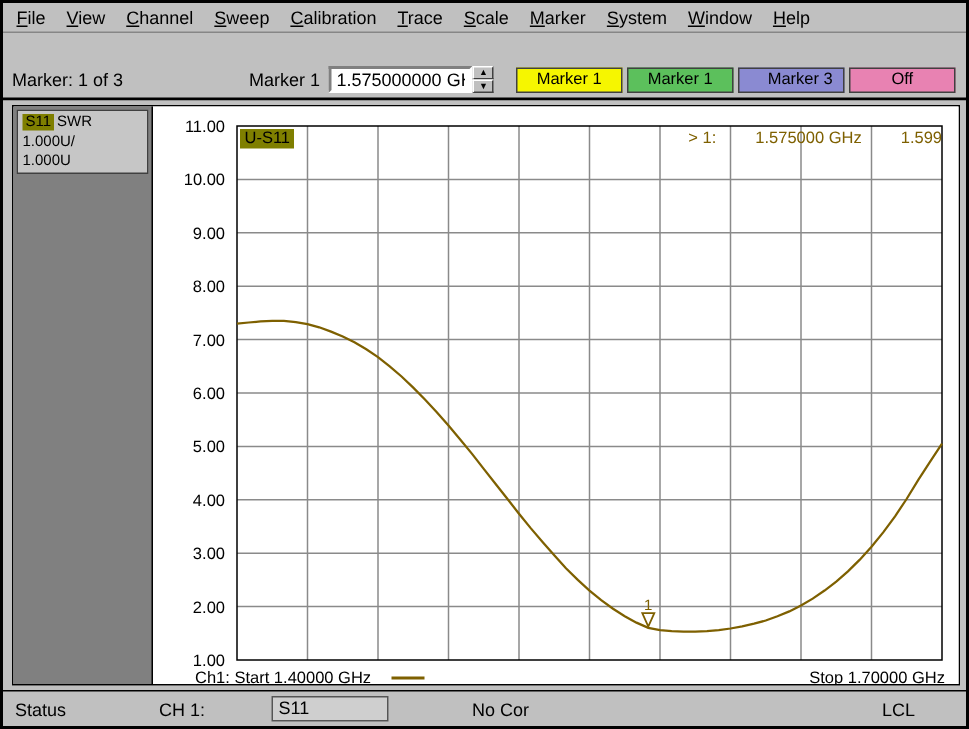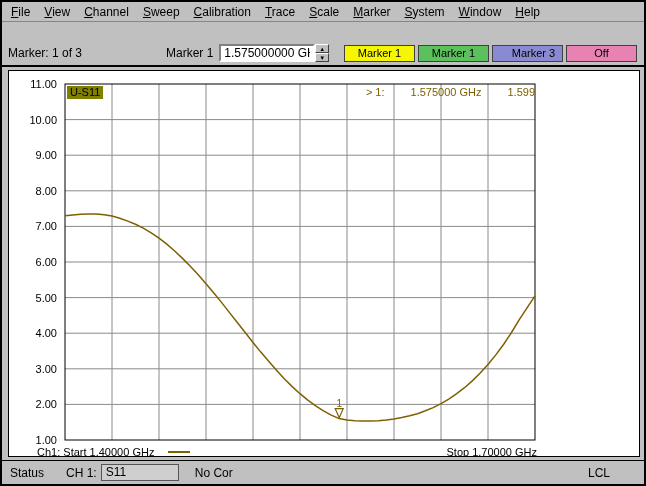--- a/index.html
+++ b/index.html
@@ -75,21 +75,21 @@
   .chart-footer {
     position: absolute; left: 28px; top: 374px; width: 500px; height: 14px;
     display: flex; align-items: center; font-size: 11px; color: #000;
   }
   .trace-style-indicator { width: 22px; height: 2px; margin-left: 14px; }
   .footer-spacer { flex: 1; }
   
   .statusbar {
     height: 24px; border-top: 1px solid #000;
     display: flex; align-items: center; font-size: 12px;
-    padding: 0 8px; background: #c0c0c0; color:#000;
+    padding: 0 8px; background: #c0c0c0; color:#000;gap:40px;
   }
   .statusbar .chan { margin-left: 22px; margin-right: 4px; }
   .meas-box {
     width: 78px; height: 17px; line-height: 15px;
     border: 1px solid #555; background: #cfcfcf; padding: 0 4px;
   }
   .nocor { margin-left: 16px; }
   .statusbar-spacer { flex: 1; }
   .lcl { margin-right: 26px; }
 </style>
@@ -125,20 +125,29 @@
     <div class="marker-button-row">
         <div class="marker-btn" style="background: rgb(246, 246, 0); color: rgb(0, 0, 0);">Marker 1</div>
         <div class="marker-btn" style="background: rgb(92, 192, 92); color: rgb(0, 0, 0);">Marker 1</div>
         <div class="marker-btn" style="background: rgb(138, 138, 210); color: rgb(0, 0, 0); padding-left: 12px;">Marker 3</div>
         <div class="marker-btn" style="background: rgb(232, 130, 178); color: rgb(0, 0, 0);">Off</div>
       </div>
   </div>
 
   <div class="main">
     <div class="main-inner">
+      <div class="sidebar">
+        <div class="trace-box">
+          <div>
+            <span class="trace-chip-sm" style="background: rgb(127, 127, 0); color: rgb(0, 0, 0);">S11</span><span>SWR</span>
+          </div>
+          <div>1.000U/</div>
+          <div>1.000U</div>
+        </div>
+      </div>
 
       <div class="chart-panel">
         <svg id="graticule-svg" width="537" height="404" viewBox="0 0 537 404">
             <line x1="103.0" y1="13" x2="103.0" y2="369" stroke="#8a8a8a" stroke-width="1"></line>
             <line x1="56" y1="48.6" x2="526" y2="48.6" stroke="#8a8a8a" stroke-width="1"></line>
             <line x1="150.0" y1="13" x2="150.0" y2="369" stroke="#8a8a8a" stroke-width="1"></line>
             <line x1="56" y1="84.2" x2="526" y2="84.2" stroke="#8a8a8a" stroke-width="1"></line>
             <line x1="197.0" y1="13" x2="197.0" y2="369" stroke="#8a8a8a" stroke-width="1"></line>
             <line x1="56" y1="119.8" x2="526" y2="119.8" stroke="#8a8a8a" stroke-width="1"></line>
             <line x1="244.0" y1="13" x2="244.0" y2="369" stroke="#8a8a8a" stroke-width="1"></line>

